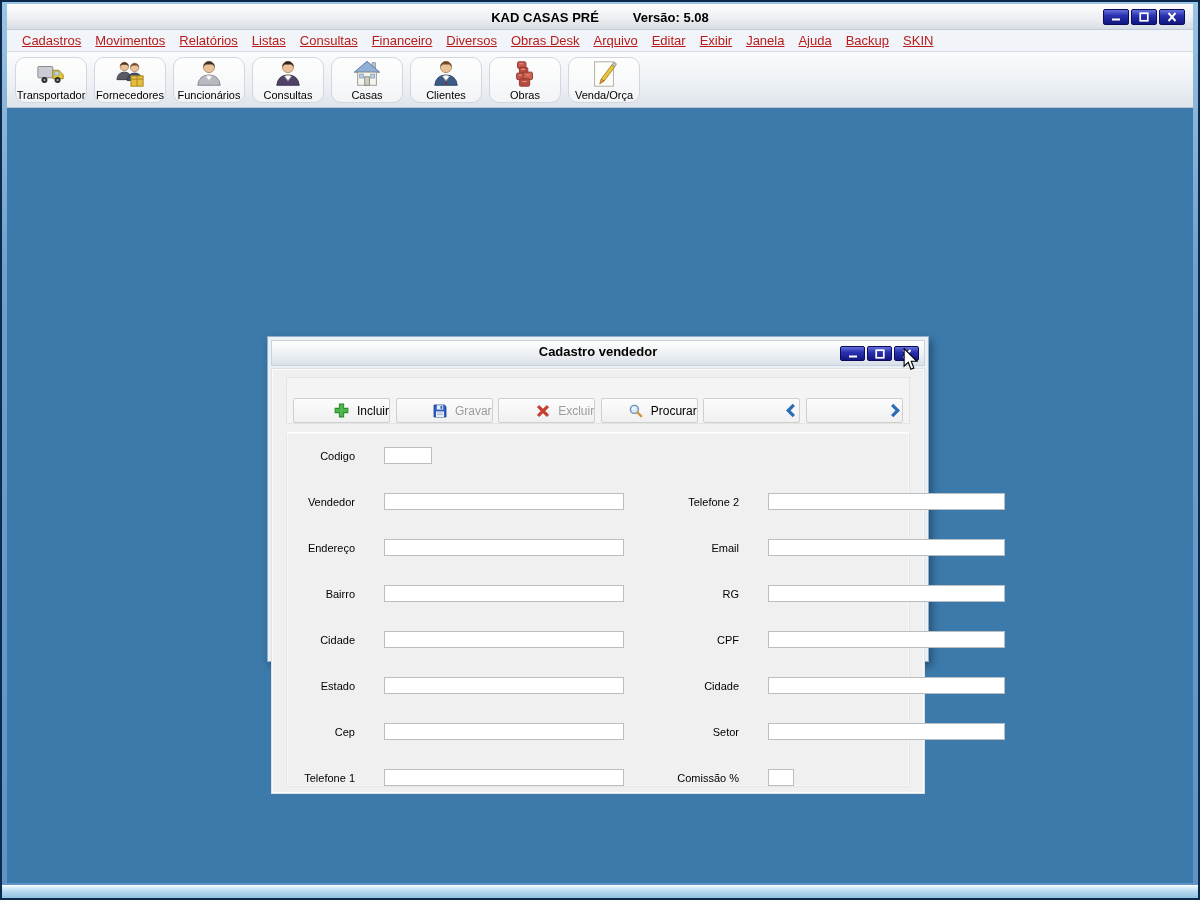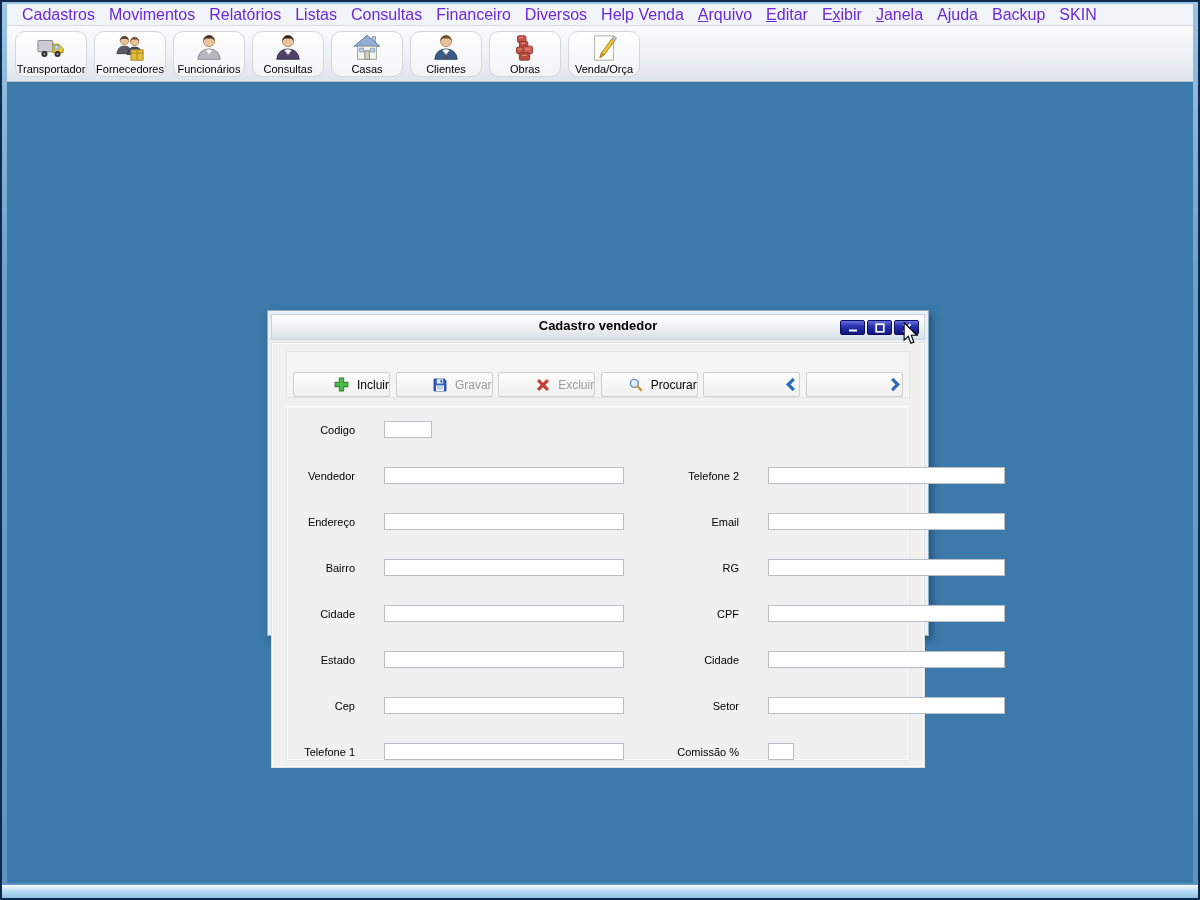--- a/index.html
+++ b/index.html
@@ -24,21 +24,21 @@
     font-size:13px; font-weight:bold; color:var(--titlebar-text,#000); }
   .win-controls { position:absolute; right:8px; top:5px; display:flex; gap:2px; }
   .wc-btn { width:26px; height:16px; border:1px solid #0A0C60; border-radius:2px;
     background:linear-gradient(180deg,#6671DC 0%, #2A31B0 40%, #12167E 100%);
     display:flex; align-items:center; justify-content:center; cursor:default; }
   .wc-btn svg { display:block; }
 
   
   .menubar { height:22px; flex:0 0 22px; background:#F1F4F8;
     border-bottom:1px solid #D6DCE3; display:flex; align-items:stretch; padding-left:8px; }
-  .menu-item { padding:0 7px; font-size:16px; color:#6d28d9; display:flex; align-items:center; }
+  .menu-item { padding:0 7px; font-size:13px; color:#b91c1c; display:flex; align-items:center;text-decoration:underline; }
   .menu-item u { text-decoration:underline; }
 
   
   .toolbar { height:56px; flex:0 0 56px;
     background:linear-gradient(180deg,#FAFBFD 0%, #ECF0F4 60%, #DEE4EB 100%);
     border-bottom:1px solid #B9C2CC; display:flex; gap:7px; padding:5px 0 4px 8px; }
   .tool-btn { width:72px; height:46px; display:flex; flex-direction:column;
     align-items:center; justify-content:flex-end; padding-bottom:1px;
     background:linear-gradient(180deg,#FEFEFE 0%, #F2F4F6 100%);
     border:1px solid #D2D7DD; border-radius:10px; }
@@ -92,30 +92,59 @@
   .form-grid input.tiny-r { width:26px; }
 
   .cursor { position:absolute; left:634px; top:11px; z-index:50; pointer-events:none; }
 </style>
 </head>
 <body>
 
 <div class="app">
   <div class="frame">
 
+    <div class="titlebar">
+      <div class="title">
+        <span>KAD CASAS PRÉ</span>
+        <span>Versão: 5.08</span>
+      </div>
+      <div class="win-controls" id="main-controls">
+          <div class="wc-btn">
+            <span>
+              <svg width="12" height="10" viewBox="0 0 12 10">
+                <rect x="2" y="6.5" width="8" height="2" fill="#fff"></rect>
+              </svg>
+            </span>
+          </div>
+          <div class="wc-btn">
+            <span>
+              <svg width="12" height="10" viewBox="0 0 12 10">
+                <rect x="2.2" y="1.2" width="7.6" height="7.6" fill="none" stroke="#fff" stroke-width="1.7"></rect>
+              </svg>
+            </span>
+          </div>
+          <div class="wc-btn">
+            <span>
+              <svg width="12" height="10" viewBox="0 0 12 10">
+                <path d="M2.5 1 L9.5 9 M9.5 1 L2.5 9" stroke="#fff" stroke-width="1.9"></path>
+              </svg>
+            </span>
+          </div>
+        </div>
+    </div>
 
     <div class="menubar" id="menubar">
         <div class="menu-item">Cadastros</div>
         <div class="menu-item">Movimentos</div>
         <div class="menu-item">Relatórios</div>
         <div class="menu-item">Listas</div>
         <div class="menu-item">Consultas</div>
         <div class="menu-item">Financeiro</div>
         <div class="menu-item">Diversos</div>
-        <div class="menu-item">Help Venda</div>
+        <div class="menu-item">Obras Desk</div>
         <div class="menu-item"><u>A</u>rquivo</div>
         <div class="menu-item"><u>E</u>ditar</div>
         <div class="menu-item">E<u>x</u>ibir</div>
         <div class="menu-item"><u>J</u>anela</div>
         <div class="menu-item">Ajuda</div>
         <div class="menu-item">Backup</div>
         <div class="menu-item">SKIN</div>
       </div>
 
     <div class="toolbar" id="toolbar">

